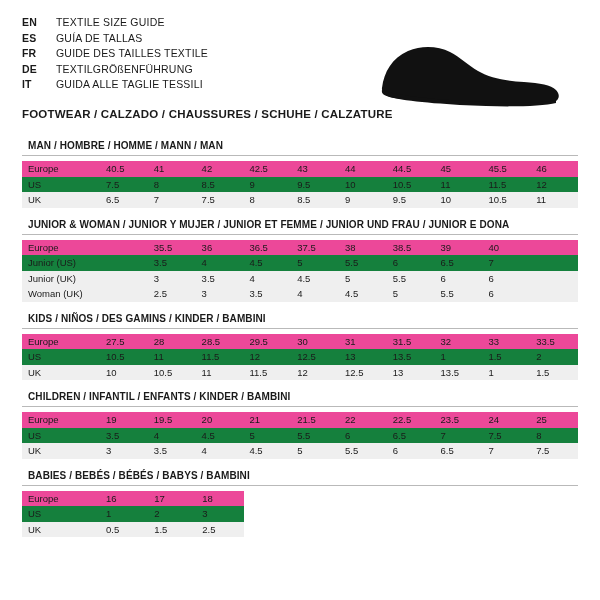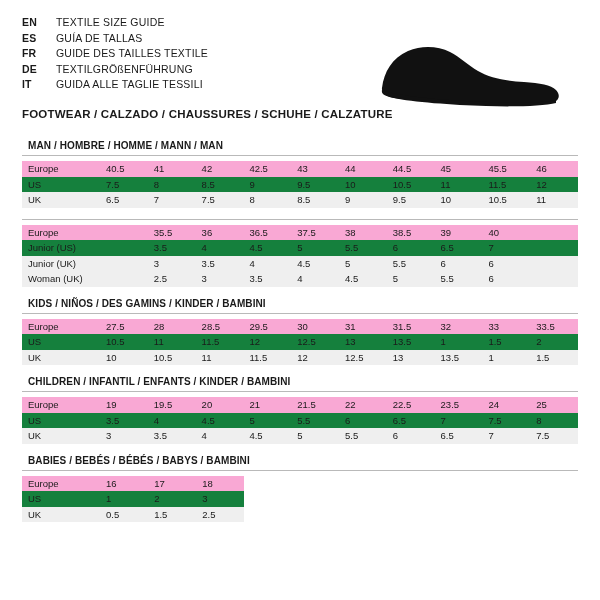--- a/index.html
+++ b/index.html
@@ -83,21 +83,21 @@
   table.sizes.babies {
     width: 40%;
   }
   table.sizes td {
     height: 15.5px;
     padding: 0 0 0 6px;
     white-space: nowrap;
     color: #1a1a1a;
   }
   table.sizes tr.row-shaded td {
-    background: #f9a8d4;
+    background: #ec4899;
   }
   table.sizes tr.row-plain td {
     background: #15803d;
   }
   table.sizes tr.row-alt td {
     background: #efefef;
   }
   td.label {
     width: 72px;
   }
@@ -192,20 +192,21 @@
             <td>9.5</td>
             <td>10</td>
             <td>10.5</td>
             <td>11</td>
           </tr>
         </tbody>
       </table>
     </div>
 
     <div class="block">
+      <div class="block-title">JUNIOR &amp; WOMAN / JUNIOR Y MUJER / JUNIOR ET FEMME / JUNIOR UND FRAU / JUNIOR E DONA</div>
       <hr class="rule">
       <table class="sizes">
         <tbody>
           <tr class="row-shaded">
             <td class="label">Europe</td>
             <td></td>
             <td>35.5</td>
             <td>36</td>
             <td>36.5</td>
             <td>37.5</td>

